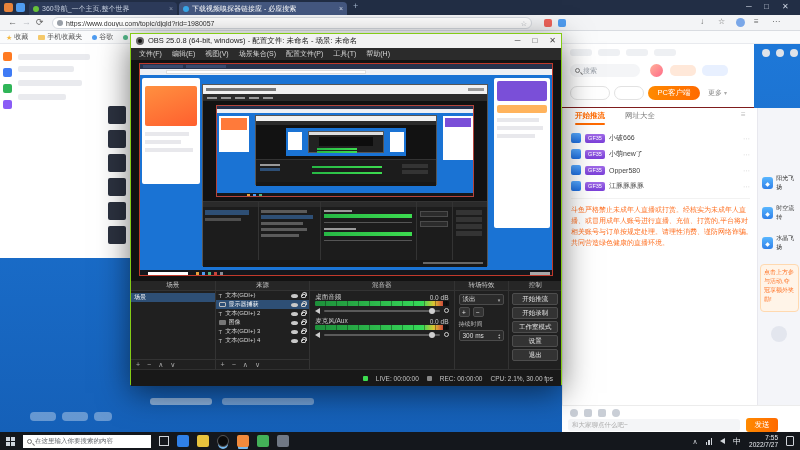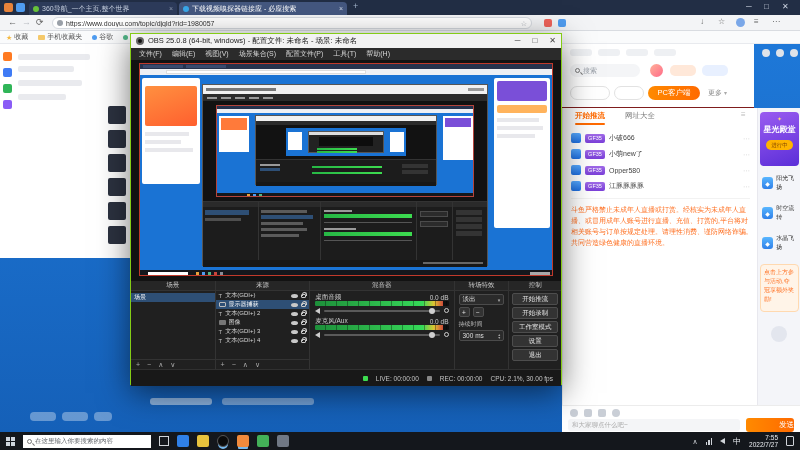--- a/index.html
+++ b/index.html
@@ -165,27 +165,20 @@
       <span class="vipshield" style="width:10px;height:10px"></span>
       <span class="vipbadge" style="width:20px;height:9px">GF35</span>
       <span class="ell" style="font-size:7px;color:#444;flex:1">江豚豚豚豚</span>
       <span class="glyph" style="font-size:7px;color:#ccc">⋯</span>
     </div>
     <span class="a" style="left:8px;top:90px;width:179px;height:1px;background:#f2f2f2"></span>
     <div class="a" style="left:8px;top:96px;width:179px;height:96px;font-size:7px;line-height:11px;color:#ff7022;overflow:hidden">斗鱼严格禁止未成年人直播或打赏。经核实为未成年人直播、或冒用成年人账号进行直播、充值、打赏的,平台将对相关账号与订单按规定处理。请理性消费、谨防网络诈骗,共同营造绿色健康的直播环境。</div>
   </div>
 
   <div class="a" style="left:757px;top:108px;width:43px;height:297px;background:#f4f5f9;border-left:1px solid #e8e8ee">
-    <div class="a" style="left:2px;top:4px;width:39px;height:54px;border-radius:4px;background:linear-gradient(160deg,#9a5cf0,#5b2ed8);text-align:center">
-      <div style="font-size:6px;color:#ffd978;margin-top:3px">✦</div>
-      <div style="font-size:8px;color:#fff;font-weight:bold;margin-top:2px">星光殿堂</div>
-      <div class="f" style="margin:5px auto 0;width:27px;height:10px;background:#ffb400;border-radius:5px;justify-content:center">
-        <span style="font-size:5.5px;color:#7a3f00">进行中</span>
-      </div>
-    </div>
     <div class="a f" style="left:4px;top:66px;width:37px;gap:3px">
       <span class="f" style="width:12px;height:12px;border-radius:3px;background:linear-gradient(180deg,#58b6ff,#2f7fe8);justify-content:center">
         <span style="font-size:6px;color:#fff">◆</span>
       </span>
       <span style="font-size:6px;color:#333">阳光飞扬</span>
     </div>
     <div class="a f" style="left:4px;top:96px;width:37px;gap:3px">
       <span class="f" style="width:12px;height:12px;border-radius:3px;background:linear-gradient(180deg,#58b6ff,#2f7fe8);justify-content:center">
         <span style="font-size:6px;color:#fff">◆</span>
       </span>
@@ -203,21 +196,21 @@
   </div>
 
   <div class="a whitecard" style="left:562px;top:405px;width:238px;height:27px;border-top:1px solid #ececec">
     <span class="a" style="left:8px;top:3px;width:8px;height:8px;border-radius:50%;background:#c9ced6"></span>
     <span class="a" style="left:22px;top:3px;width:8px;height:8px;border-radius:2px;background:#c9ced6"></span>
     <span class="a" style="left:36px;top:3px;width:8px;height:8px;border-radius:2px;background:#c9ced6"></span>
     <span class="a" style="left:50px;top:3px;width:8px;height:8px;border-radius:50%;background:#c9ced6"></span>
     <div class="a f" style="left:6px;top:13px;width:172px;height:12px;background:#f4f5f7;border-radius:3px;padding:0 4px">
       <span style="font-size:6.5px;color:#aaa">和大家聊点什么吧~</span>
     </div>
-    <div class="a f" style="left:184px;top:12px;width:48px;height:14px;background:linear-gradient(90deg,#ff8a00,#ff6a00);border-radius:3px;justify-content:flex-end">
+    <div class="a f" style="left:184px;top:12px;width:32px;height:14px;background:linear-gradient(90deg,#ff8a00,#ff6a00);border-radius:3px;justify-content:center">
       <span style="font-size:7.5px;color:#fff">发送</span>
     </div>
   </div>
 
   <div class="a tabbar" style="left:0;top:0;width:800px;height:15px">
     <span class="a" style="left:4px;top:3px;width:9px;height:9px;background:#e8833a;border-radius:2px"></span>
     <span class="a" style="left:16px;top:3px;width:9px;height:9px;background:#4f9cf0;border-radius:2px"></span>
     <div class="a tab" style="left:29px;top:2px;width:148px;height:13px;background:#2d3b5a">
       <span style="width:6px;height:6px;border-radius:50%;background:#67c23a;flex:none"></span>
       <span class="ell" style="font-size:7px;color:#c6cfdf;flex:1">360导航_一个主页,整个世界</span>

